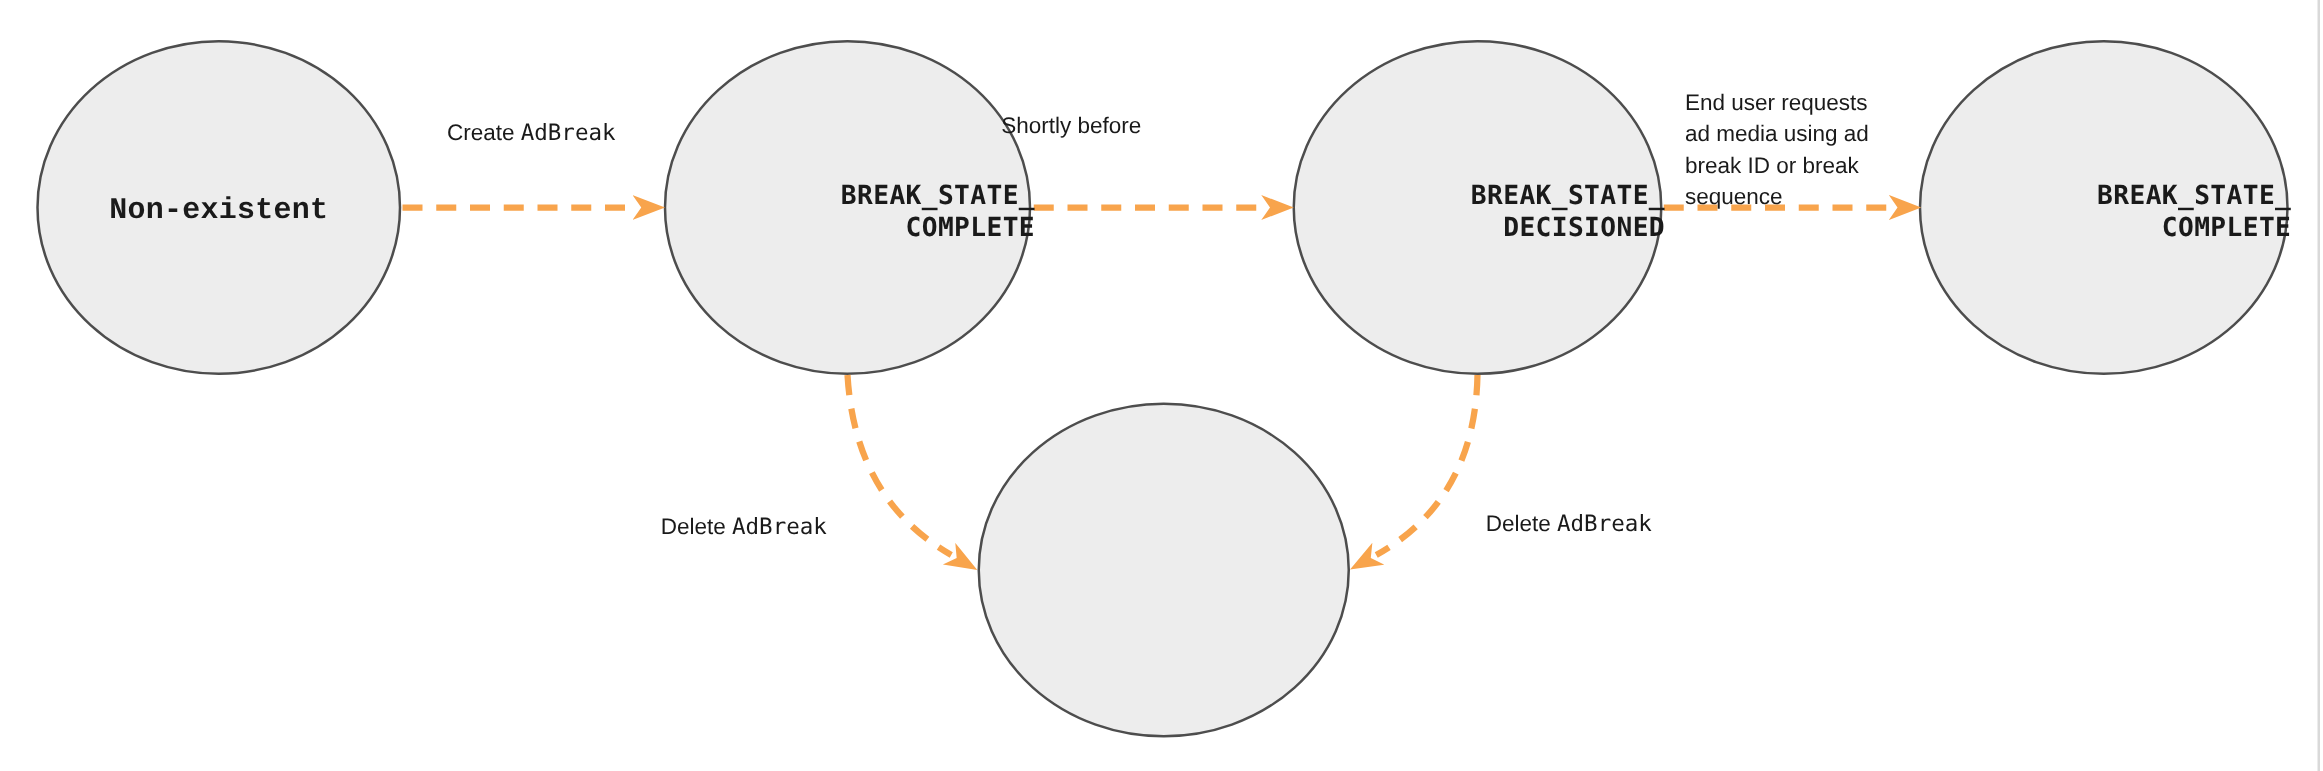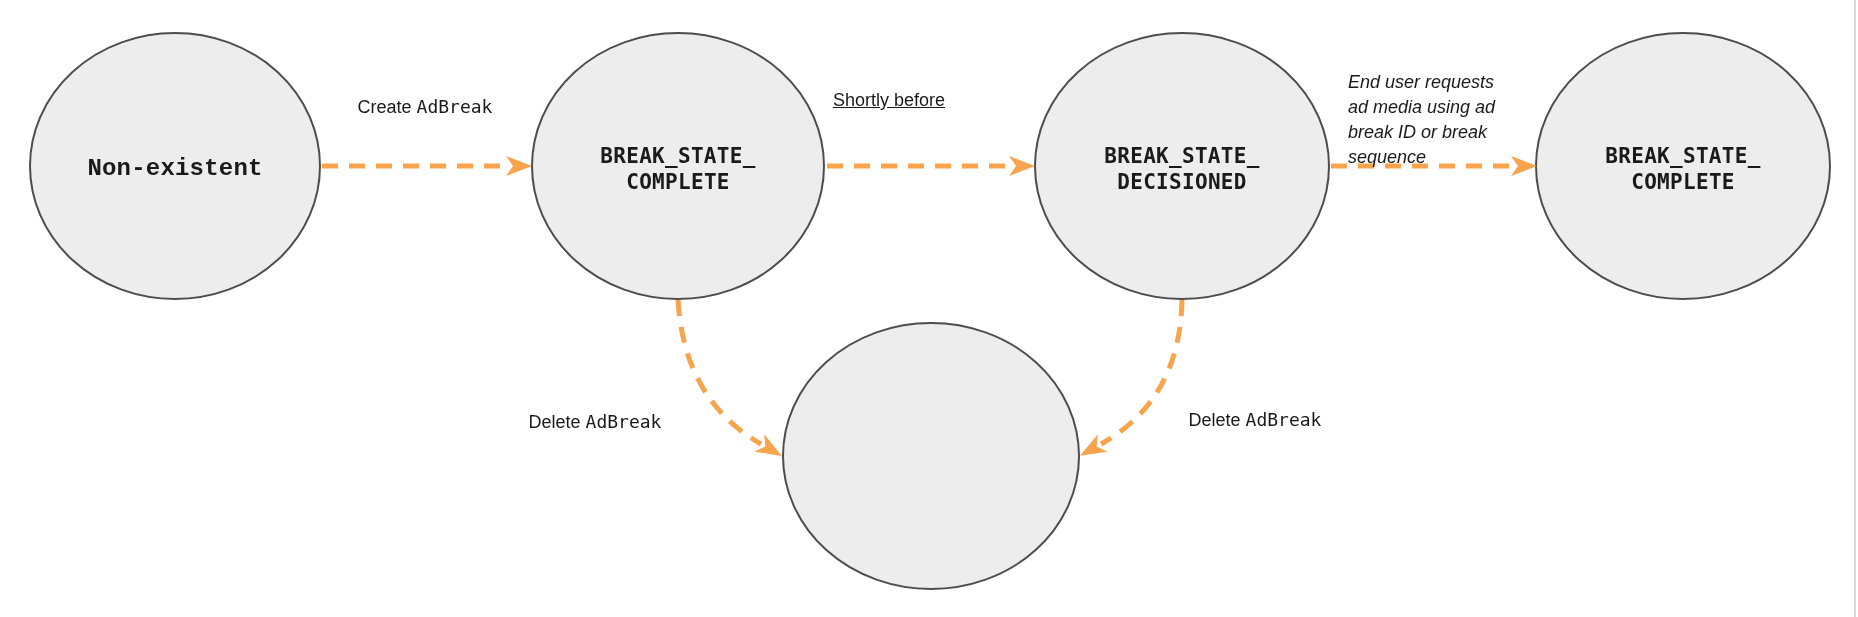--- a/index.html
+++ b/index.html
@@ -22,20 +22,21 @@
     text-align:center;
     font-weight:bold;
     font-size:24px;line-height:26px;
     letter-spacing:0.2px;
     font-family:Liberation Mono, monospace;
   }
   .node-label.code{
     font-family:"DejaVu Sans Mono","Liberation Mono",monospace;
     font-size:21px;
     letter-spacing:0.3px;
+    align-items:flex-end;
   }
   
   .edge-label{
     position:absolute;
     font-size:18px;line-height:25px;
     white-space:nowrap;
   }
   .edge-label .mono, .mono{
     font-family:"DejaVu Sans Mono","Liberation Mono",monospace;
     font-size:18px;
@@ -87,25 +88,25 @@
   <div class="node-label code" style="left:1533px;top:131px;">
     <span>BREAK_STATE_</span>
     <span>COMPLETE</span>
   </div>
 
 
   <div class="edge-label centered" style="left:300px;top:94px;width:250px;">
     <span>Create </span><span class="mono">AdBreak</span>
   </div>
 
-  <div class="edge-label" style="left:833px;top:88px;text-decoration:underline;">
+  <div class="edge-label" style="left:801px;top:88px;">
     <div>Shortly before</div>
   </div>
 
-  <div class="edge-label pre" style="left:1348px;top:45px;font-style:italic;">
+  <div class="edge-label pre" style="left:1348px;top:45px;">
     <span>End user requests
 ad media using ad
 break ID or break
 sequence</span>
   </div>
 
   <div class="edge-label centered" style="left:495px;top:409px;width:200px;">
     <span>Delete </span><span class="mono">AdBreak</span>
   </div>
 

